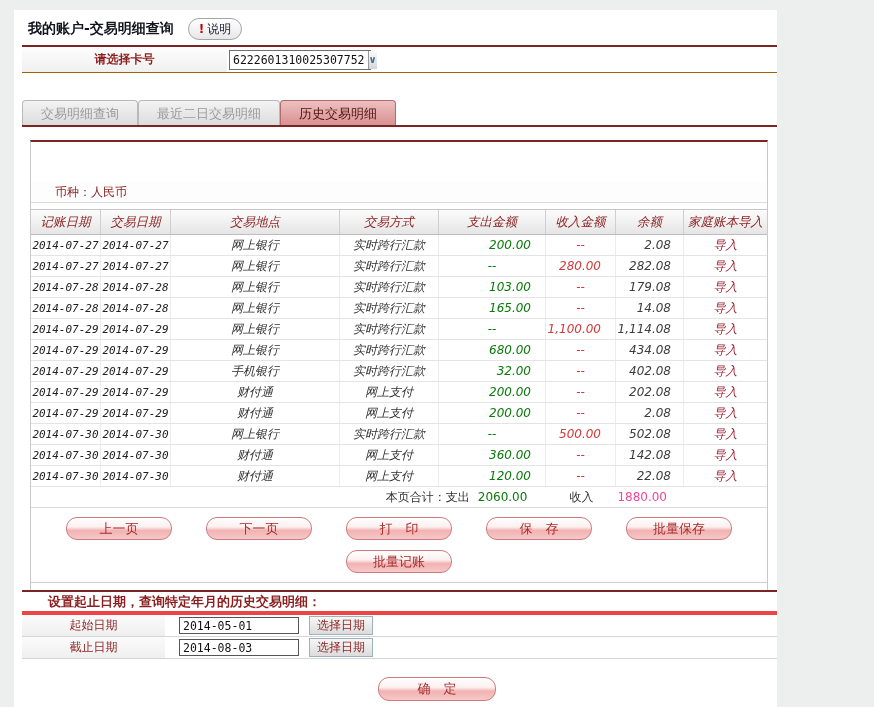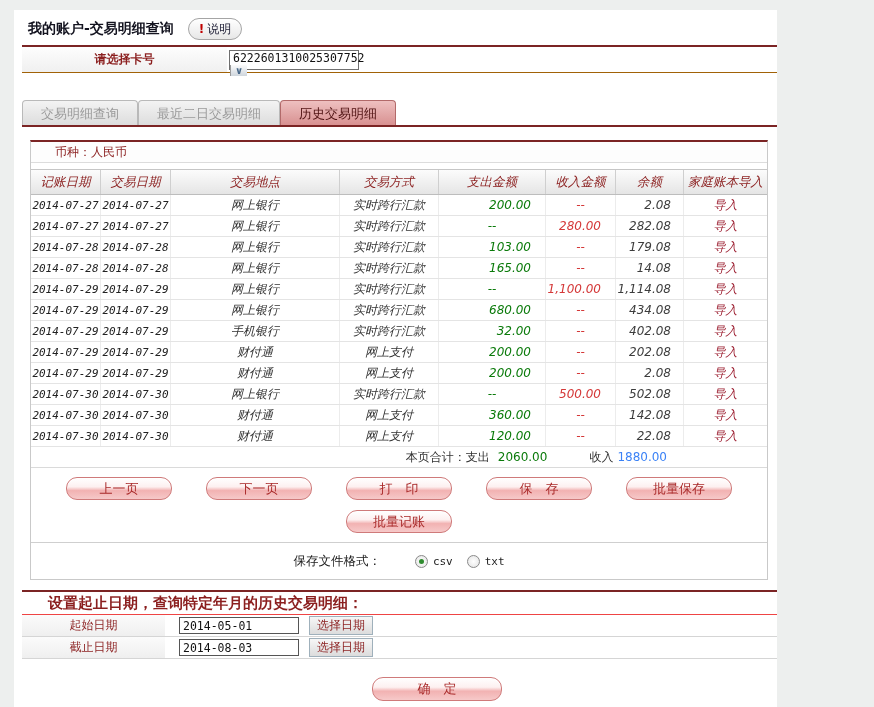--- a/index.html
+++ b/index.html
@@ -11,72 +11,72 @@
   .title-row { position:absolute; left:28px; top:18px; display:flex; align-items:center; gap:14px; }
   .page-title { font-size:14px; font-weight:bold; color:#141420; }
   .help-pill { display:inline-flex; align-items:center; height:22px; padding:0 10px; border:1px solid #a5a5a5; border-radius:12px; background:linear-gradient(#ffffff,#e7e7e7); cursor:pointer; }
   .help-pill .bang { color:#c00000; font-weight:bold; margin-right:3px; }
   .help-pill .txt { color:#23233a; font-size:12px; }
 
   
   .card-row { position:absolute; left:22px; top:45px; width:755px; height:28px; border-top:2px solid #7b2424; border-bottom:1px solid #a16207; display:flex; background:#fff; }
   .card-label { width:205px; background:linear-gradient(#fdfdfd,#f0f0f0); display:flex; align-items:center; justify-content:center; color:#8b1f1f; font-weight:bold; }
   .card-value { flex:1; display:flex; align-items:center; padding-left:2px; }
-  .select { display:flex; width:130px; height:20px; border:1px solid #6f6f6f; background:#fff; cursor:pointer;flex-direction:column; }
+  .select { display:flex; width:142px; height:20px; border:1px solid #6f6f6f; background:#fff; cursor:pointer; }
   .select .sel-text { flex:1; display:flex; align-items:center; padding:0 3px; font-family:"DejaVu Sans Mono","Liberation Mono",monospace; font-size:11.5px; color:#111; white-space:nowrap; }
   .select .sel-arrow { width:17px; border-left:1px solid #9a9a9a; background:linear-gradient(#fbfbfb,#cfd6dd); display:flex; align-items:center; justify-content:center; color:#4a6a8a; font-size:10px; font-weight:bold; }
 
   
   .tabs { position:absolute; left:22px; top:100px; display:flex; height:26px; }
   .tab { height:26px; padding:0 18px; display:flex; align-items:center; font-size:13px; border:1px solid #b9b9b9; border-bottom:none; border-radius:4px 4px 0 0; background:linear-gradient(#f3f3f3,#dcdcdc); color:#9a9a9a; cursor:pointer; }
   .tab.active { background:linear-gradient(#eec0c0,#d78f8f); border-color:#b26a6a; color:#4f1212; }
   .tab-line { position:absolute; left:22px; top:125px; width:755px; height:2px; background:#7b2424; }
 
   
   .panel { position:absolute; left:30px; top:140px; width:738px; background:#fff; border:1px solid #c9c9c9; border-top:2px solid #7b2424; }
-  .currency-row { height:21px; display:flex; align-items:center; padding-left:24px; color:#8b1f1f; border-bottom:1px solid #dcdcdc; background:#fdfdfd; }
+  .currency-row { height:21px; display:flex; align-items:center; padding-left:24px; color:#8b1f1f; border-bottom:1px solid #dcdcdc; background:#fdfdfd;margin-top:40px; }
   .gap { height:6px; }
   .grid { display:grid; grid-template-columns:70px 70px 169px 99px 107px 70px 68px 1fr;font-style:italic; }
   .thead { height:26px; background:linear-gradient(#fcfcfc,#e5e5e5); border-top:1px solid #c6c6c6; border-bottom:1px solid #bdbdbd; color:#8b1f1f; }
   .thead .cell { border-right:1px solid #cfcfcf; display:flex; align-items:center; justify-content:center; font-size:12.5px; }
   .thead .cell:last-child { border-right:none; }
   .trow { height:21px; border-bottom:1px solid #e4e4e4; }
   .trow .cell { border-right:1px solid #ececec; display:flex; align-items:center; justify-content:center; font-size:12px; color:#333; overflow:hidden; }
   .trow .cell:last-child { border-right:none; }
   .trow .cell:nth-child(1), .trow .cell:nth-child(2) { font-family:"DejaVu Sans Mono","Liberation Mono",monospace; font-size:11px; color:#222; }
   .trow .cell:nth-child(5) { color:#0a7a0a; justify-content:flex-end; padding-right:14px; }
   .trow .cell:nth-child(6) { color:#d43838; justify-content:flex-end; padding-right:14px; }
   .trow .cell:nth-child(7) { color:#3c3c3c; justify-content:flex-end; padding-right:12px; }
   .trow .cell.dash { justify-content:center; padding-right:0; }
   .import-link { color:#9b1c2e; cursor:pointer; }
   .totals-row { height:21px; border-bottom:1px solid #dadada; display:flex; align-items:center; justify-content:flex-end; padding-right:100px; font-size:12px; color:#333; }
   .totals-row .exp-val { color:#0a7a0a; margin-left:8px; }
   .totals-row .inc-lbl { margin-left:42px;text-align:center; }
-  .totals-row .inc-val { color:#3b82f6; margin-left:4px; }
+  .totals-row .inc-val { color:#ec4899; margin-left:24px; }
 
   .btn-row1 { display:flex; justify-content:center; gap:34px; margin-top:9px; }
   .btn-row2 { display:flex; justify-content:center; margin-top:10px; }
   .pink-btn { width:106px; height:23px; border:1px solid #cf7a7a; border-radius:11px; background:linear-gradient(180deg,#ffffff 0%,#fdf0f0 42%,#f2b2b2 60%,#f6c9c9 100%); box-shadow:inset 0 1px 0 #fff; color:#a92a2a; font-size:13px; display:flex; align-items:center; justify-content:center; cursor:pointer; font-family:inherit; }
   .sep { height:1px; background:#cfcfcf; margin-top:9px; }
   .radio-row { height:36px; display:flex; align-items:center; justify-content:center; gap:20px; color:#222; }
   .radio-row .fmt-label { font-size:12.5px; }
   .radio-item { display:flex; align-items:center; gap:5px; cursor:pointer; margin-left:14px; }
   .radio-circle { width:13px; height:13px; border:1px solid #8a8a8a; border-radius:50%; background:radial-gradient(#ffffff,#e2e2e2); display:flex; align-items:center; justify-content:center; }
   .radio-circle.selected::after { content:""; width:5px; height:5px; border-radius:50%; background:#2e8b2e; }
   .radio-item .rlabel { font-family:"DejaVu Sans Mono","Liberation Mono",monospace; font-size:11px; color:#222; }
 
   
   .range-box { position:absolute; left:22px; top:590px; width:755px; background:#fff; border-top:2px solid #7b2424; }
-  .range-header { height:23px; display:flex; align-items:center; padding-left:26px; color:#8b1f1f; font-weight:bold; font-size:15px; border-bottom:1px solid #ef4444; }
+  .range-header { height:23px; display:flex; align-items:center; padding-left:26px; color:#8b1f1f; font-weight:bold; font-size:13px; border-bottom:4px solid #ef4444; }
   .range-row { height:22px; display:flex; align-items:center; border-bottom:1px solid #d5d5d5; }
   .range-label { width:143px; align-self:stretch; background:linear-gradient(#fbfbfb,#efefef); display:flex; align-items:center; justify-content:center; color:#8b1f1f; }
   .date-input { margin-left:14px; width:120px; height:17px; border:1px solid #555; font-size:11.5px; padding:0 3px; font-family:"DejaVu Sans Mono","Liberation Mono",monospace; color:#111; }
   .pick-btn { margin-left:10px; height:19px; padding:0 7px; background:linear-gradient(#f7f7f7,#dcdcdc); border:1px solid #9fb0bb; color:#8b1f1f; font-size:12px; cursor:pointer; font-family:inherit; }
   .confirm-wrap { position:absolute; left:0; top:677px; width:100%; display:flex; justify-content:center; }
-  .confirm-wrap .pink-btn { width:130px; height:24px; }
+  .confirm-wrap .pink-btn { width:118px; height:24px; }
 </style>
 </head>
 <body>
 
 <div class="white-bg"></div>
 
 <div class="title-row">
   <span class="page-title">我的账户-交易明细查询</span>
   <span class="help-pill">
     <span class="bang">!</span>

